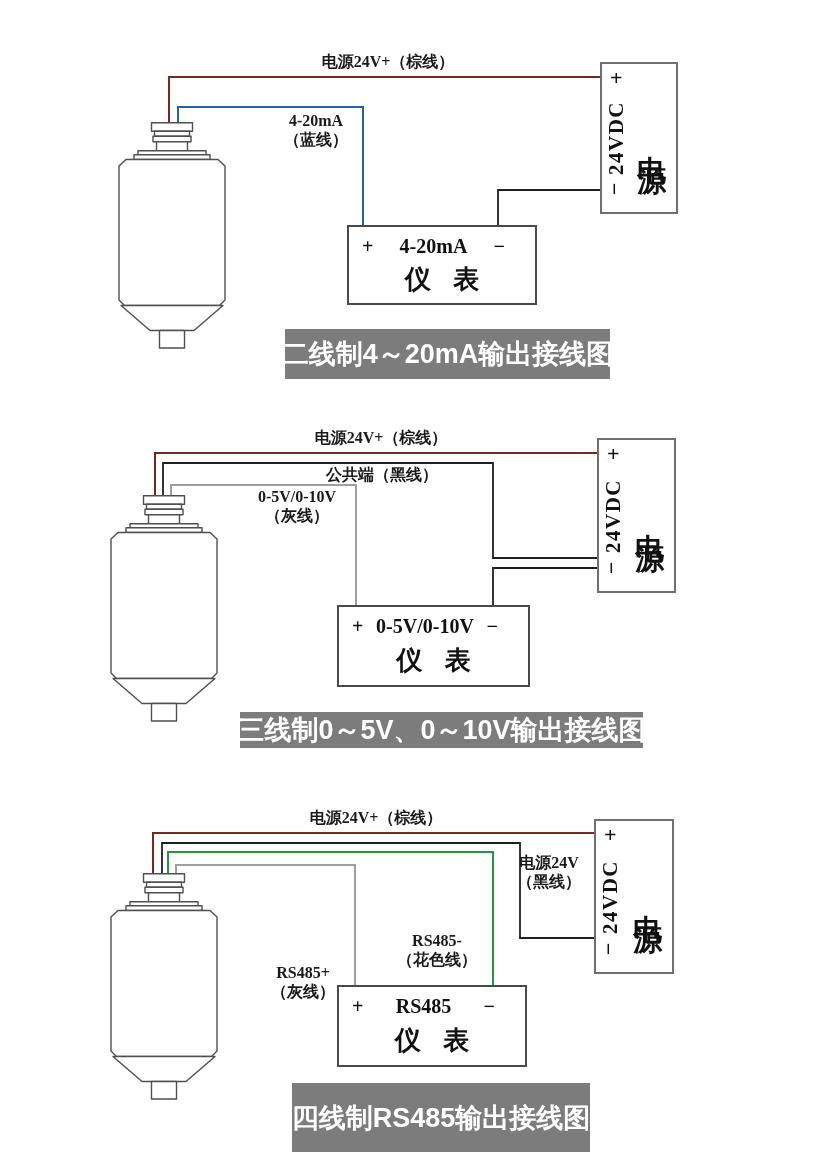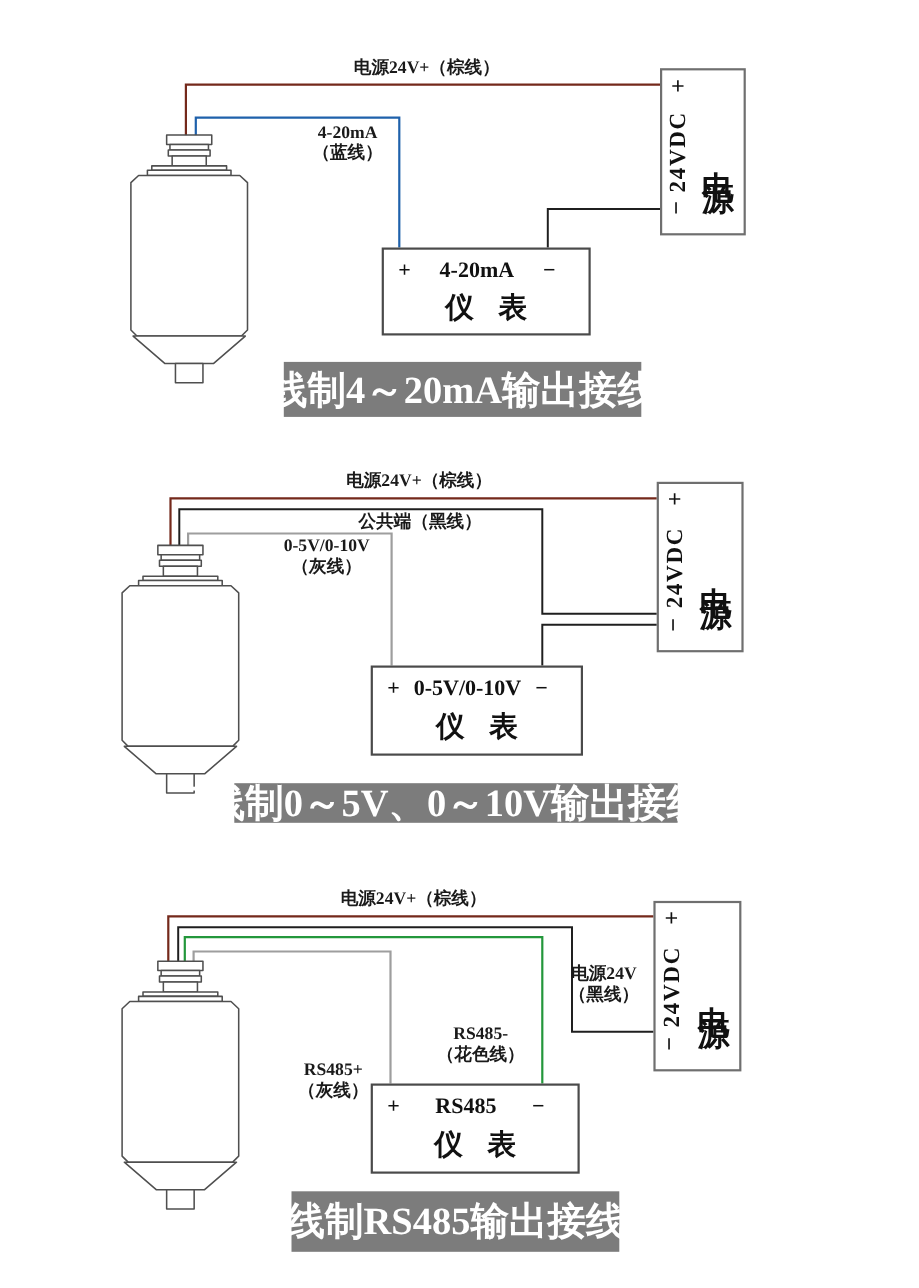--- a/index.html
+++ b/index.html
@@ -29,22 +29,22 @@
   .power-plus{position:absolute;top:3px;left:8px;font-size:22px;line-height:1;}
   .power-minus{position:absolute;bottom:12px;left:6px;font-size:22px;line-height:1;
                transform:rotate(90deg);display:inline-block;}
   .power-voltage{position:absolute;width:150px;height:24px;left:-61px;top:50%;margin-top:-12px;
                  transform:rotate(-90deg);text-align:center;font-size:21px;letter-spacing:1.5px;line-height:24px;}
   .power-name{position:absolute;right:10px;top:50%;transform:translateY(-50%);
               writing-mode:vertical-rl;text-orientation:upright;font-size:29px;
               letter-spacing:12px;padding-top:12px;line-height:1;}
 
   .caption{position:absolute;background:var(--caption_bg);color:var(--caption_text);
-           font-family:Liberation Serif, serif;font-weight:bold;font-size:35px;
-           display:flex;align-items:center;justify-content:center;white-space:nowrap;}
+           font-family:Liberation Sans, sans-serif;font-weight:bold;font-size:27px;
+           display:flex;align-items:center;justify-content:center;white-space:nowrap;margin-left:27px;}
 </style>
 </head>
 <body>
 
 <div id="canvas">
 
   <svg class="layer" width="835" height="1171" viewBox="0 0 835 1171">
     <defs>
       <g id="sensor-shape-def" class="sensor-shape">
         <rect x="34.5" y="0.8" width="41" height="8.5"></rect>
@@ -117,21 +117,21 @@
   <div class="power" style="left:597px;top:438px;width:79px;height:155px">
     <span class="power-plus">+</span>
     <span class="power-voltage">24VDC</span>
     <span class="power-minus">−</span>
     <span class="power-name">电源</span>
   </div>
 
   <div class="caption" style="left:213px;top:712px;width:403px;height:36px">三线制0～5V、0～10V输出接线图</div>
 
   <div class="wlabel" style="left:376px;top:808px">电源24V+（棕线）</div>
-  <div class="wlabel" style="left:549px;top:876px">电源24V
+  <div class="wlabel" style="left:549px;top:853px">电源24V
 （黑线）</div>
   <div class="wlabel" style="left:303px;top:963px">RS485+
 （灰线）</div>
   <div class="wlabel" style="left:437px;top:931px">RS485-
 （花色线）</div>
 
   <div class="meter" style="left:337px;top:985px;width:190px;height:82px">
     <div class="meter-row1">
       <span>+</span>
       <span>RS485</span>
@@ -140,15 +140,15 @@
     <div class="meter-name">仪 表</div>
   </div>
 
   <div class="power" style="left:594px;top:819px;width:80px;height:155px">
     <span class="power-plus">+</span>
     <span class="power-voltage">24VDC</span>
     <span class="power-minus">−</span>
     <span class="power-name">电源</span>
   </div>
 
-  <div class="caption" style="left:265px;top:1083px;width:298px;height:55px">四线制RS485输出接线图</div>
+  <div class="caption" style="left:265px;top:1083px;width:298px;height:69px">四线制RS485输出接线图</div>
 
 </div>
 
 </body></html>

